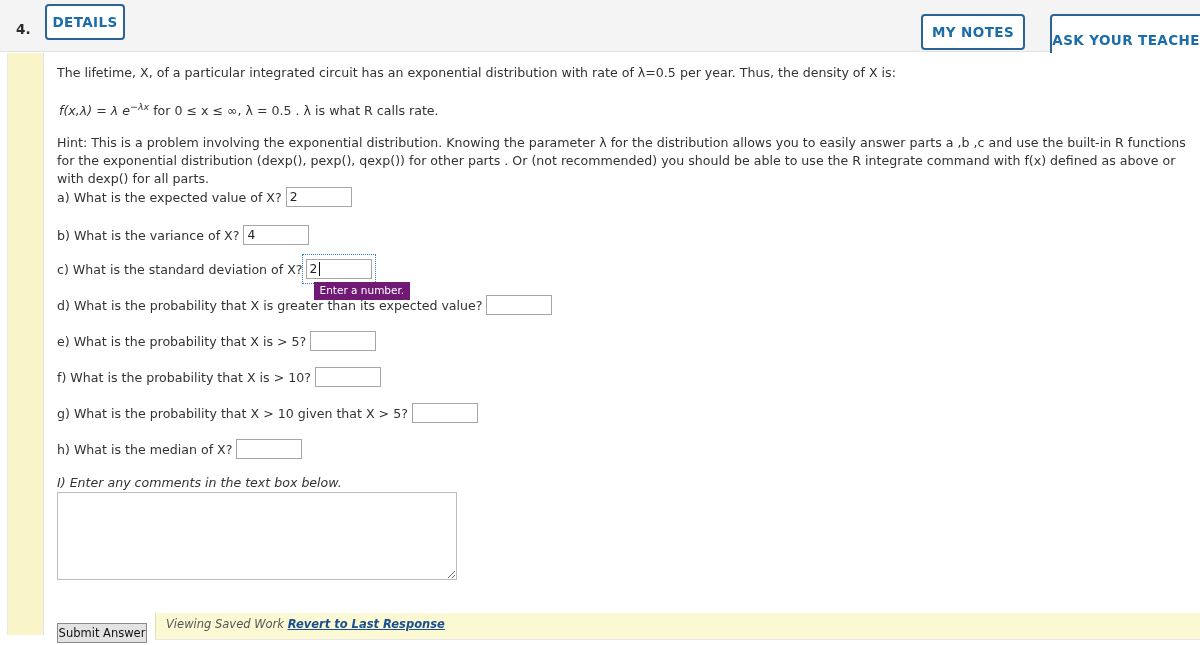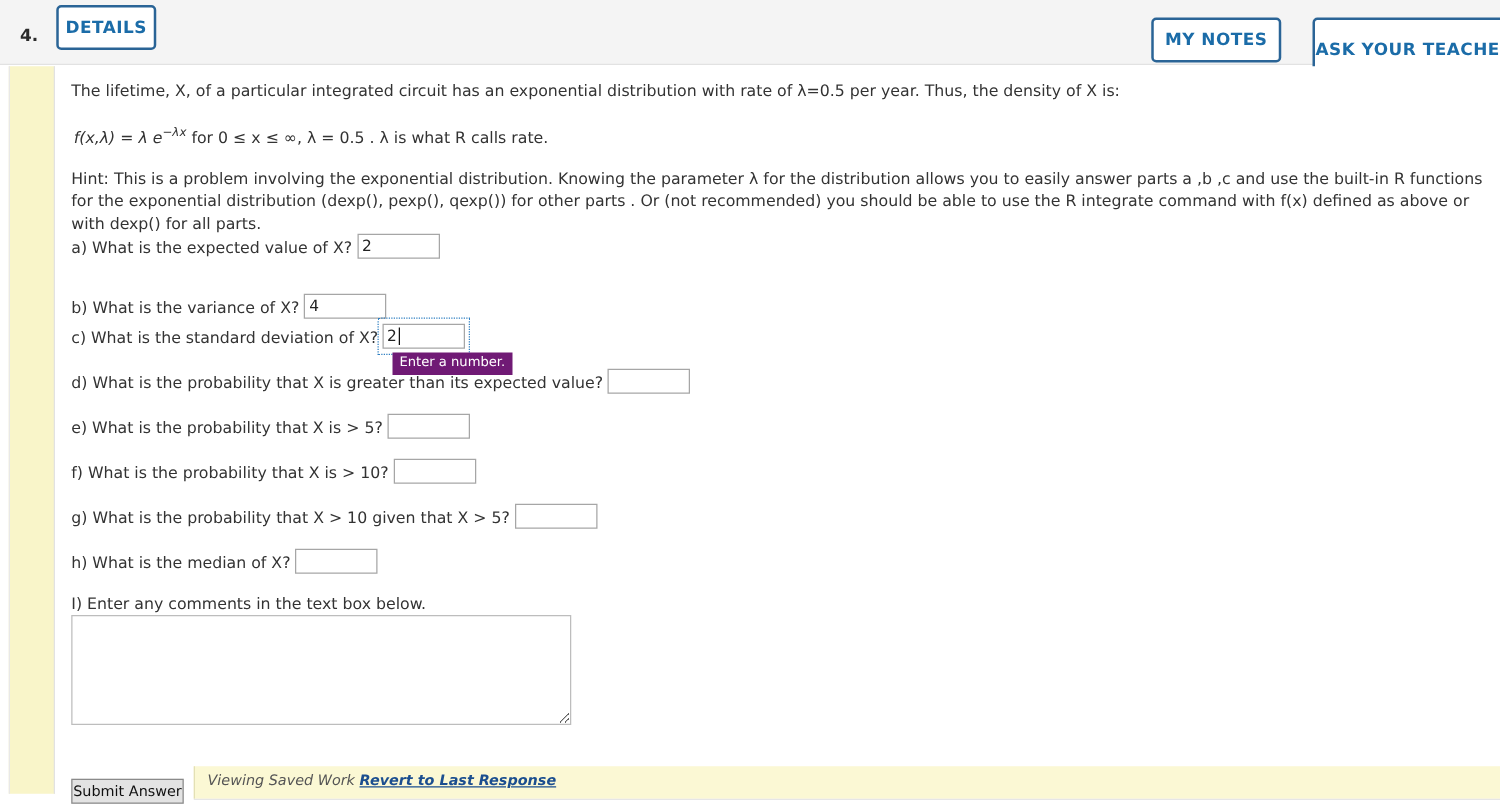--- a/index.html
+++ b/index.html
@@ -106,21 +106,21 @@
     font-size: 12.3px;
     font-family: "DejaVu Sans", "Liberation Sans", sans-serif;
     color: #222;
     padding: 1px 3px;
     vertical-align: middle;
     margin-left: 4px;
     outline: none;
   }
 
   .row-a { top: 134px; }
-  .row-b { top: 182px; }
+  .row-b { top: 172px; }
   .row-c { top: 206px; }
   .row-d { top: 242px; }
   .row-e { top: 278px; }
   .row-f { top: 314px; }
   .row-g { top: 350px; }
   .row-h { top: 386px; }
 
   .w-a { width: 66px; }
   .w-b { width: 66px; }
   .w-c { width: 66px; }
@@ -170,20 +170,21 @@
     height: 14px;
     background: #111;
   }
 
   
   .row-i {
     position: absolute;
     left: 12px; top: 422px;
     font-size: 12.6px;
     color: #333;
+    font-style: italic;
   }
   textarea.comments {
     position: absolute;
     left: 12px; top: 439px;
     width: 400px;
     height: 88px;
     box-sizing: border-box;
     border: 1px solid #bdbdbd;
     background: #ffffff;
     resize: both;

